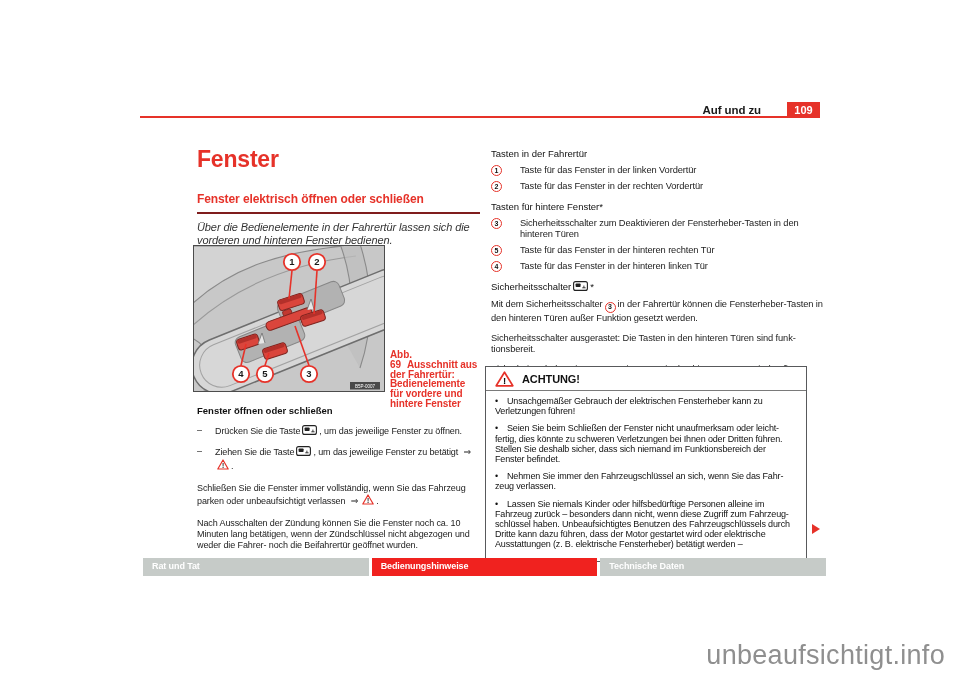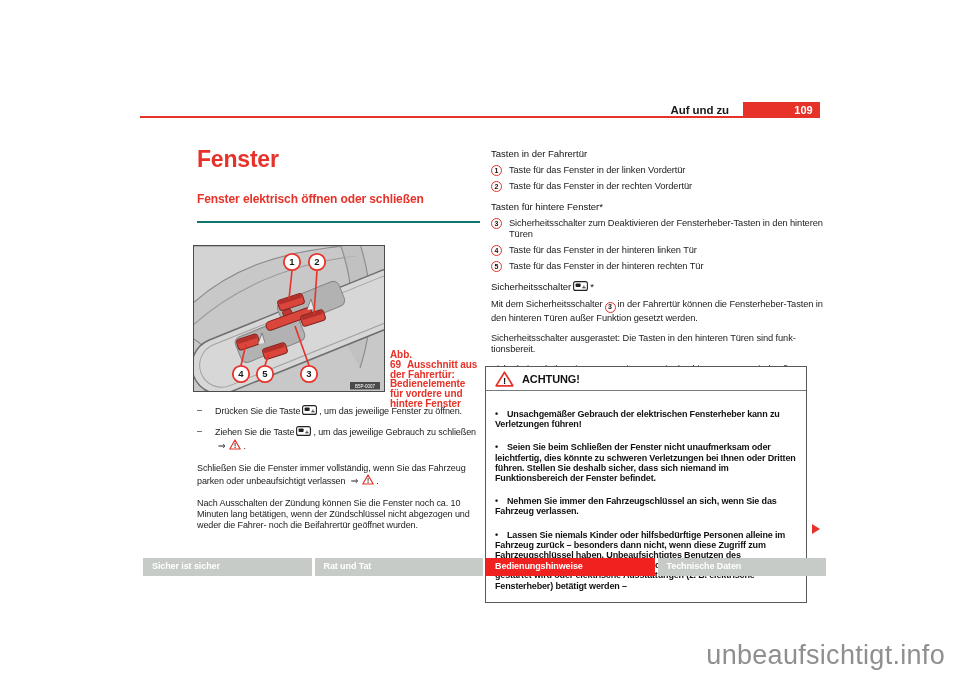--- a/index.html
+++ b/index.html
@@ -3,54 +3,54 @@
 <meta charset="utf-8">
 <style>
   html,body{margin:0;padding:0;}
   body{
     width:960px;height:678px;position:relative;background:#ffffff;
     font-family:"Liberation Sans","DejaVu Sans",sans-serif;color:#222;
     overflow:hidden;
   }
   
   .page-rule{position:absolute;left:140px;top:116px;width:680px;height:2px;background:#e63229;}
-  .header-right{position:absolute;top:102px;left:600px;width:220px;display:flex;align-items:center;justify-content:flex-end;gap:14px;}
+  .header-right{position:absolute;top:102px;left:600px;width:220px;display:flex;align-items:center;justify-content:flex-end;gap:26px;}
   .header-title{font-weight:bold;font-size:11.5px;color:#1a1a1a;letter-spacing:-0.1px;}
-  .page-badge{background:#e63229;color:#fff;font-weight:bold;font-size:11px;width:33px;height:15px;display:flex;align-items:center;justify-content:center;padding-left:44px;}
+  .page-badge{background:#e63229;color:#fff;font-weight:bold;font-size:11px;width:33px;height:15px;display:flex;align-items:center;justify-content:center;}
   
   .left-top{position:absolute;left:197px;top:146px;width:283px;}
   .doc-title{color:#e63229;font-size:23px;font-weight:bold;margin:0 0 19px 0;letter-spacing:-0.2px;}
-  .doc-subtitle{color:#e63229;font-size:12px;font-weight:bold;margin:0 0 7px 0;padding-bottom:15px;border-bottom:2px solid #0f766e;letter-spacing:-0.1px;}
+  .doc-subtitle{color:#e63229;font-size:12px;font-weight:bold;margin:0 0 7px 0;padding-bottom:6px;border-bottom:2px solid #7f1d1d;letter-spacing:-0.1px;}
   .lede{font-style:italic;font-size:11px;line-height:13px;margin:0;letter-spacing:-0.1px;color:#333;}
   .figure-wrap{position:absolute;left:193px;top:245px;border:1.5px solid #4c4c4c;line-height:0;background:#cacaca;}
   .fig-caption{position:absolute;left:390px;top:350px;width:90px;color:#e63229;font-size:10px;font-weight:bold;line-height:9.8px;letter-spacing:-0.1px;}
   .fig-caption .cap-label{margin-right:6px;}
   .left-bottom{position:absolute;left:197px;top:405px;width:287px;}
   .col-sub{font-weight:bold;font-size:9.5px;margin:0 0 9px 0;color:#111;}
   .step{display:flex;margin:0 0 8px 0;font-size:9px;line-height:11px;letter-spacing:-0.1px;color:#222;}
   .step .dash{width:18px;flex:none;}
   .step .step-text{flex:1;}
   p.body-p{font-size:9px;line-height:11px;letter-spacing:-0.1px;margin:10px 0 0 0;color:#222;}
   .inline-icon{display:inline-block;vertical-align:-1px;margin:0 2px;}
   .arrow-glyph{margin:0 2px 0 3px;}
   
   .right-col{position:absolute;left:491px;top:148px;width:332px;}
   .rc-h{font-weight:normal;font-size:9.5px;margin:0 0 6px 0;color:#111;}
   .rc-h.gap{margin-top:9px;}
-  .num-item{display:flex;gap:7px;margin:0 0 5px 0;font-size:9.3px;line-height:11px;letter-spacing:-0.1px;color:#222;}
+  .num-item{display:flex;gap:18px;margin:0 0 5px 0;font-size:9.3px;line-height:11px;letter-spacing:-0.1px;color:#222;}
   .circle-num{width:11px;height:11px;border:1.2px solid #e63229;border-radius:50%;background:#fff;font-size:7px;font-weight:bold;display:inline-flex;align-items:center;justify-content:center;flex:none;color:#111;box-sizing:border-box;}
   .num-item .circle-num{margin-top:0px;}
   .inline-circle{display:inline-flex;vertical-align:-2px;margin:0 2px;}
   .rc-p{font-size:9.3px;line-height:10.5px;margin:0 0 10px 0;letter-spacing:-0.1px;color:#222;}
   
   .warn-box{position:absolute;left:485px;top:366px;width:322px;border:1px solid #58595b;background:#fff;box-sizing:border-box;}
   .warn-head{display:flex;align-items:center;gap:8px;padding:4px 9px 3px 9px;border-bottom:1px solid #7a7a7a;}
   .warn-title{font-weight:bold;font-size:11px;color:#111;letter-spacing:-0.1px;}
   .warn-body{padding:5px 9px 4px 9px;}
-  .wb{font-size:9px;font-weight:bold;line-height:10.2px;letter-spacing:-0.15px;margin:13px 0 7px 0;color:#111;}
+  .wb{font-size:9px;font-weight:normal;line-height:10.2px;letter-spacing:-0.15px;margin:0 0 7px 0;color:#111;}
   .wb .bdot{margin-right:9px;}
   .cont-arrow{position:absolute;left:812px;top:524px;width:0;height:0;border-left:8px solid #e63229;border-top:5px solid transparent;border-bottom:5px solid transparent;}
   
   .footer-bar{position:absolute;left:143px;top:558px;width:683px;height:18px;display:flex;gap:3px;}
   .f-tab{flex:1;background:#c6cbc8;color:#fff;font-weight:bold;font-size:9px;letter-spacing:-0.1px;padding:3px 0 0 9px;box-sizing:border-box;overflow:hidden;white-space:nowrap;}
   .f-tab.active{background:#f0221f;}
   
   .watermark{position:absolute;top:640px;right:15px;font-size:27px;color:#8f8f8f;letter-spacing:0.3px;line-height:30px;}
 </style>
 </head>
@@ -58,20 +58,21 @@
 
 <div class="page-rule"></div>
 <div class="header-right">
   <span class="header-title">Auf und zu</span>
   <span class="page-badge">109</span>
 </div>
 
 <div class="left-top">
   <h1 class="doc-title">Fenster</h1>
   <h2 class="doc-subtitle">Fenster elektrisch öffnen oder schließen</h2>
+  <p class="lede">Über die Bedienelemente in der Fahrertür lassen sich die vorderen und hinteren Fenster bedienen.</p>
 </div>
 
 <div class="figure-wrap">
   <svg width="190" height="145" viewBox="0 0 190 145">
     <rect x="0" y="0" width="190" height="145" fill="#c8c8c8"></rect>
 
     <path d="M-2,58 C40,20 90,6 150,0 L-2,0 Z" fill="#d3d3d3" stroke="#8a8a8a" stroke-width="1.2"></path>
     <path d="M-2,80 C42,40 96,18 162,10" fill="none" stroke="#9a9a9a" stroke-width="1.1"></path>
 
     <path d="M146,-2 C158,30 161,62 152,97 L166,122 C180,80 179,38 166,-2 Z" fill="#bdbdbd" stroke="none" opacity="0.7"></path>
@@ -127,37 +128,38 @@
     <rect x="156" y="136" width="30" height="7.5" fill="#4a4a4a"></rect>
     <text x="171" y="141.6" font-family="Liberation Sans, DejaVu Sans, sans-serif" font-size="4.5" fill="#ffffff" text-anchor="middle">B5P-0007</text>
   </svg>
 </div>
 
 <div class="fig-caption">
   <span class="cap-label">Abb. 69</span><span>Ausschnitt aus der Fahrertür: Bedienele­mente für vordere und hintere Fenster</span>
 </div>
 
 <div class="left-bottom">
+  <p class="col-sub">Fenster öffnen oder schließen</p>
 
   <div class="step">
     <span class="dash">–</span>
     <span class="step-text"><span>Drücken Sie die Taste</span><span class="inline-icon"><svg width="15" height="10" viewBox="0 0 15 10">
             <rect x="0.6" y="0.6" width="13.8" height="8.8" rx="2" fill="#fff" stroke="#222" stroke-width="1.1"></rect>
             <rect x="2.6" y="2.4" width="5" height="3.6" rx="0.8" fill="#222"></rect>
             <path d="M9.3 6.8 L12.6 6.8 M10.9 4.6 L10.9 6.8" stroke="#222" stroke-width="0.9" fill="none"></path>
           </svg></span><span>, um das jeweilige Fenster zu öffnen.</span></span>
   </div>
 
   <div class="step">
     <span class="dash">–</span>
     <span class="step-text"><span>Ziehen Sie die Taste</span><span class="inline-icon"><svg width="15" height="10" viewBox="0 0 15 10">
             <rect x="0.6" y="0.6" width="13.8" height="8.8" rx="2" fill="#fff" stroke="#222" stroke-width="1.1"></rect>
             <rect x="2.6" y="2.4" width="5" height="3.6" rx="0.8" fill="#222"></rect>
             <path d="M9.3 6.8 L12.6 6.8 M10.9 4.6 L10.9 6.8" stroke="#222" stroke-width="0.9" fill="none"></path>
-          </svg></span><span>, um das jeweilige Gebrauch zu schließen</span> <span class="arrow-glyph">⇒</span><span class="inline-icon"><svg width="12" height="11" viewBox="0 0 12 11">
+          </svg></span><span>, um das jeweilige Fenster zu betätigt</span> <span class="arrow-glyph">⇒</span><span class="inline-icon"><svg width="12" height="11" viewBox="0 0 12 11">
             <path d="M6 1 L11.2 10 H0.8 Z" fill="#fff" stroke="#e63229" stroke-width="1.2" stroke-linejoin="round"></path>
             <text x="6" y="8.8" text-anchor="middle" font-size="6.5" font-weight="bold" fill="#111" font-family="Liberation Sans, DejaVu Sans, sans-serif">!</text>
           </svg></span><span>.</span></span>
   </div>
 
   <p class="body-p"><span>Schließen Sie die Fenster immer vollständig, wenn Sie das Fahrzeug parken oder unbeaufsichtigt verlassen</span> <span class="arrow-glyph">⇒</span><span class="inline-icon"><svg width="12" height="11" viewBox="0 0 12 11">
           <path d="M6 1 L11.2 10 H0.8 Z" fill="#fff" stroke="#e63229" stroke-width="1.2" stroke-linejoin="round"></path>
           <text x="6" y="8.8" text-anchor="middle" font-size="6.5" font-weight="bold" fill="#111" font-family="Liberation Sans, DejaVu Sans, sans-serif">!</text>
         </svg></span><span>.</span></p>
 
@@ -176,26 +178,26 @@
     <span>Taste für das Fenster in der rechten Vordertür</span>
   </div>
 
   <p class="rc-h gap">Tasten für hintere Fenster*</p>
 
   <div class="num-item">
     <span class="circle-num">3</span>
     <span>Sicherheitsschalter zum Deaktivieren der Fensterheber-Tasten in den hinteren Türen</span>
   </div>
   <div class="num-item">
+    <span class="circle-num">5</span>
+    <span>Taste für das Fenster in der hinteren rechten Tür</span>
+  </div>
+  <div class="num-item">
     <span class="circle-num">4</span>
     <span>Taste für das Fenster in der hinteren linken Tür</span>
-  </div>
-  <div class="num-item">
-    <span class="circle-num">5</span>
-    <span>Taste für das Fenster in der hinteren rechten Tür</span>
   </div>
 
   <p class="rc-h gap"><span>Sicherheitsschalter</span><span class="inline-icon"><svg width="15" height="10" viewBox="0 0 15 10">
           <rect x="0.6" y="0.6" width="13.8" height="8.8" rx="2" fill="#fff" stroke="#222" stroke-width="1.1"></rect>
           <rect x="2.6" y="2.4" width="5" height="3.6" rx="0.8" fill="#222"></rect>
           <path d="M9.3 6.8 L12.6 6.8 M10.9 4.6 L10.9 6.8" stroke="#222" stroke-width="0.9" fill="none"></path>
         </svg></span><span>*</span></p>
 
   <p class="rc-p"><span>Mit dem Sicherheitsschalter</span><span class="circle-num inline-circle">3</span><span>in der Fahrertür können die Fensterheber-Tasten in den hinteren Türen außer Funktion gesetzt werden.</span></p>
 
@@ -214,19 +216,18 @@
   <div class="warn-body">
     <p class="wb"><span class="bdot">•</span><span>Unsachgemäßer Gebrauch der elektrischen Fensterheber kann zu Verletzungen führen!</span></p>
     <p class="wb"><span class="bdot">•</span><span>Seien Sie beim Schließen der Fenster nicht unaufmerksam oder leicht­fertig, dies könnte zu schweren Verletzungen bei Ihnen oder Dritten führen. Stellen Sie deshalb sicher, dass sich niemand im Funktionsbereich der Fenster befindet.</span></p>
     <p class="wb"><span class="bdot">•</span><span>Nehmen Sie immer den Fahrzeugschlüssel an sich, wenn Sie das Fahr­zeug verlassen.</span></p>
     <p class="wb"><span class="bdot">•</span><span>Lassen Sie niemals Kinder oder hilfsbedürftige Personen alleine im Fahrzeug zurück – besonders dann nicht, wenn diese Zugriff zum Fahrzeug­schlüssel haben. Unbeaufsichtigtes Benutzen des Fahrzeugschlüssels durch Dritte kann dazu führen, dass der Motor gestartet wird oder elektri­sche Ausstattungen (z. B. elektrische Fensterheber) betätigt werden –</span></p>
   </div>
 </div>
 <div class="cont-arrow"></div>
 
 <div class="footer-bar">
-  <div class="f-tab">Sicher ist sicher</div>
   <div class="f-tab">Rat und Tat</div>
   <div class="f-tab active">Bedienungshinweise</div>
   <div class="f-tab">Technische Daten</div>
 </div>
 
 <div class="watermark">unbeaufsichtigt.info</div>
 
 </body></html>

